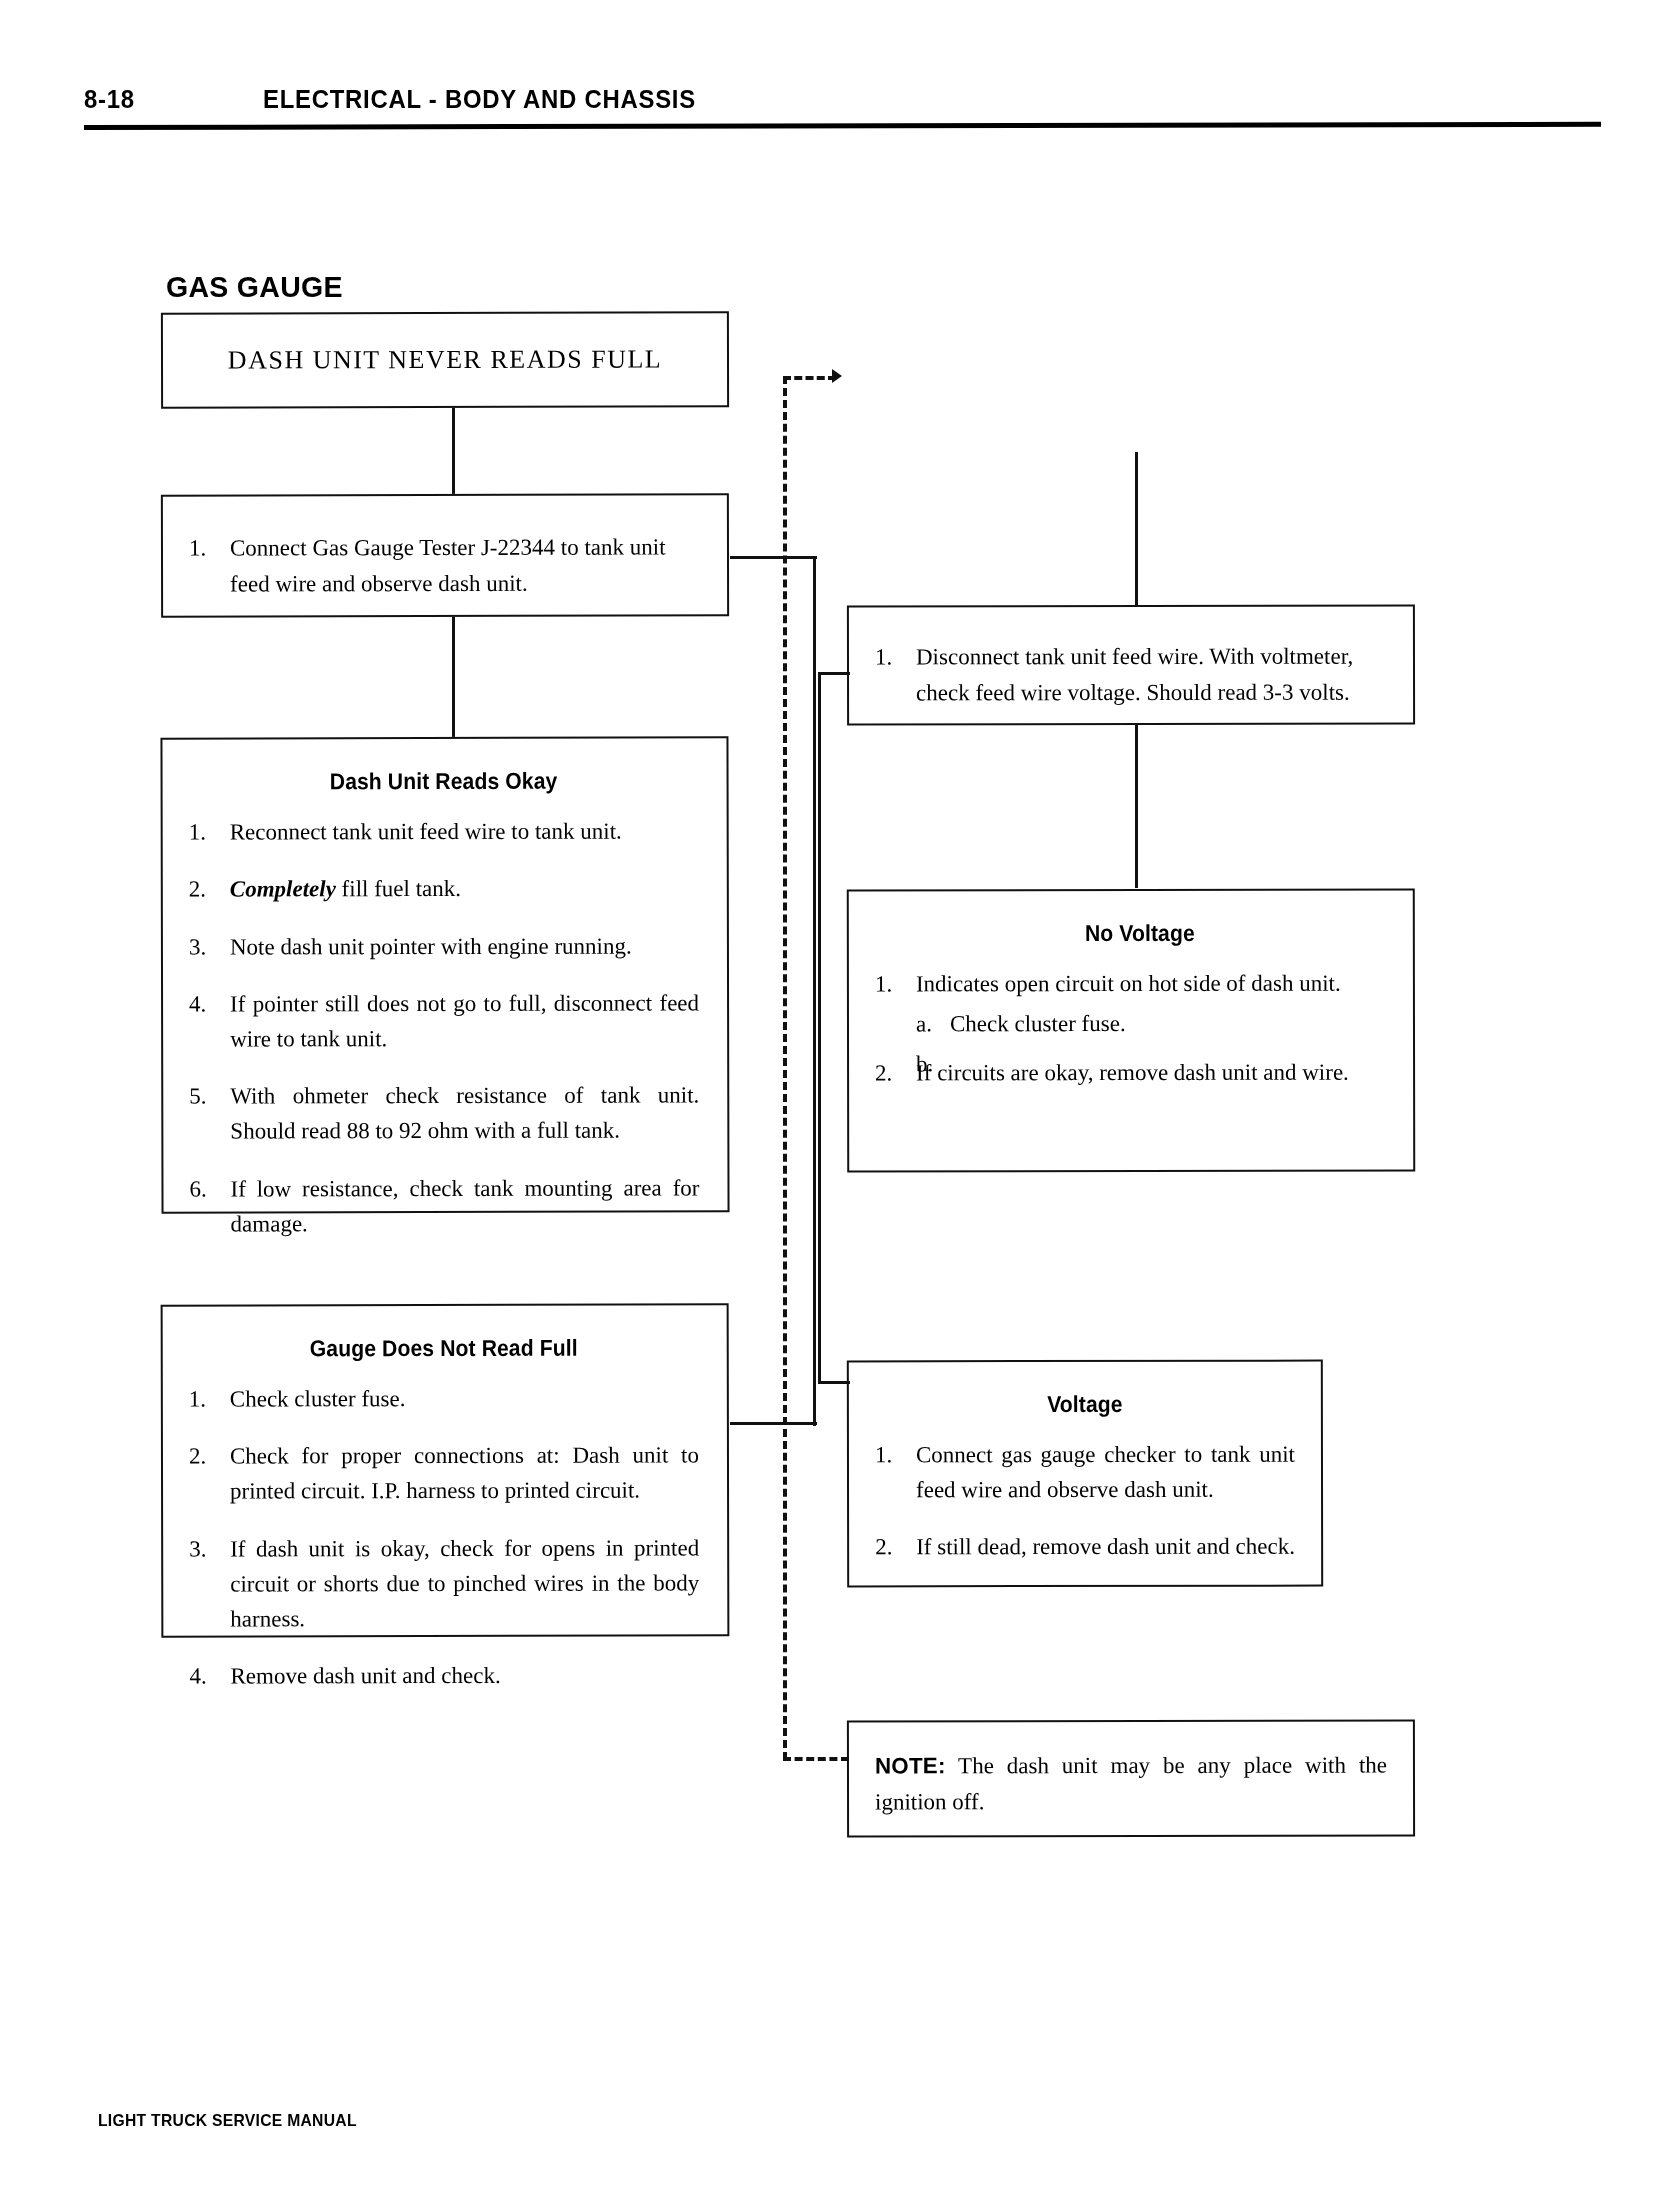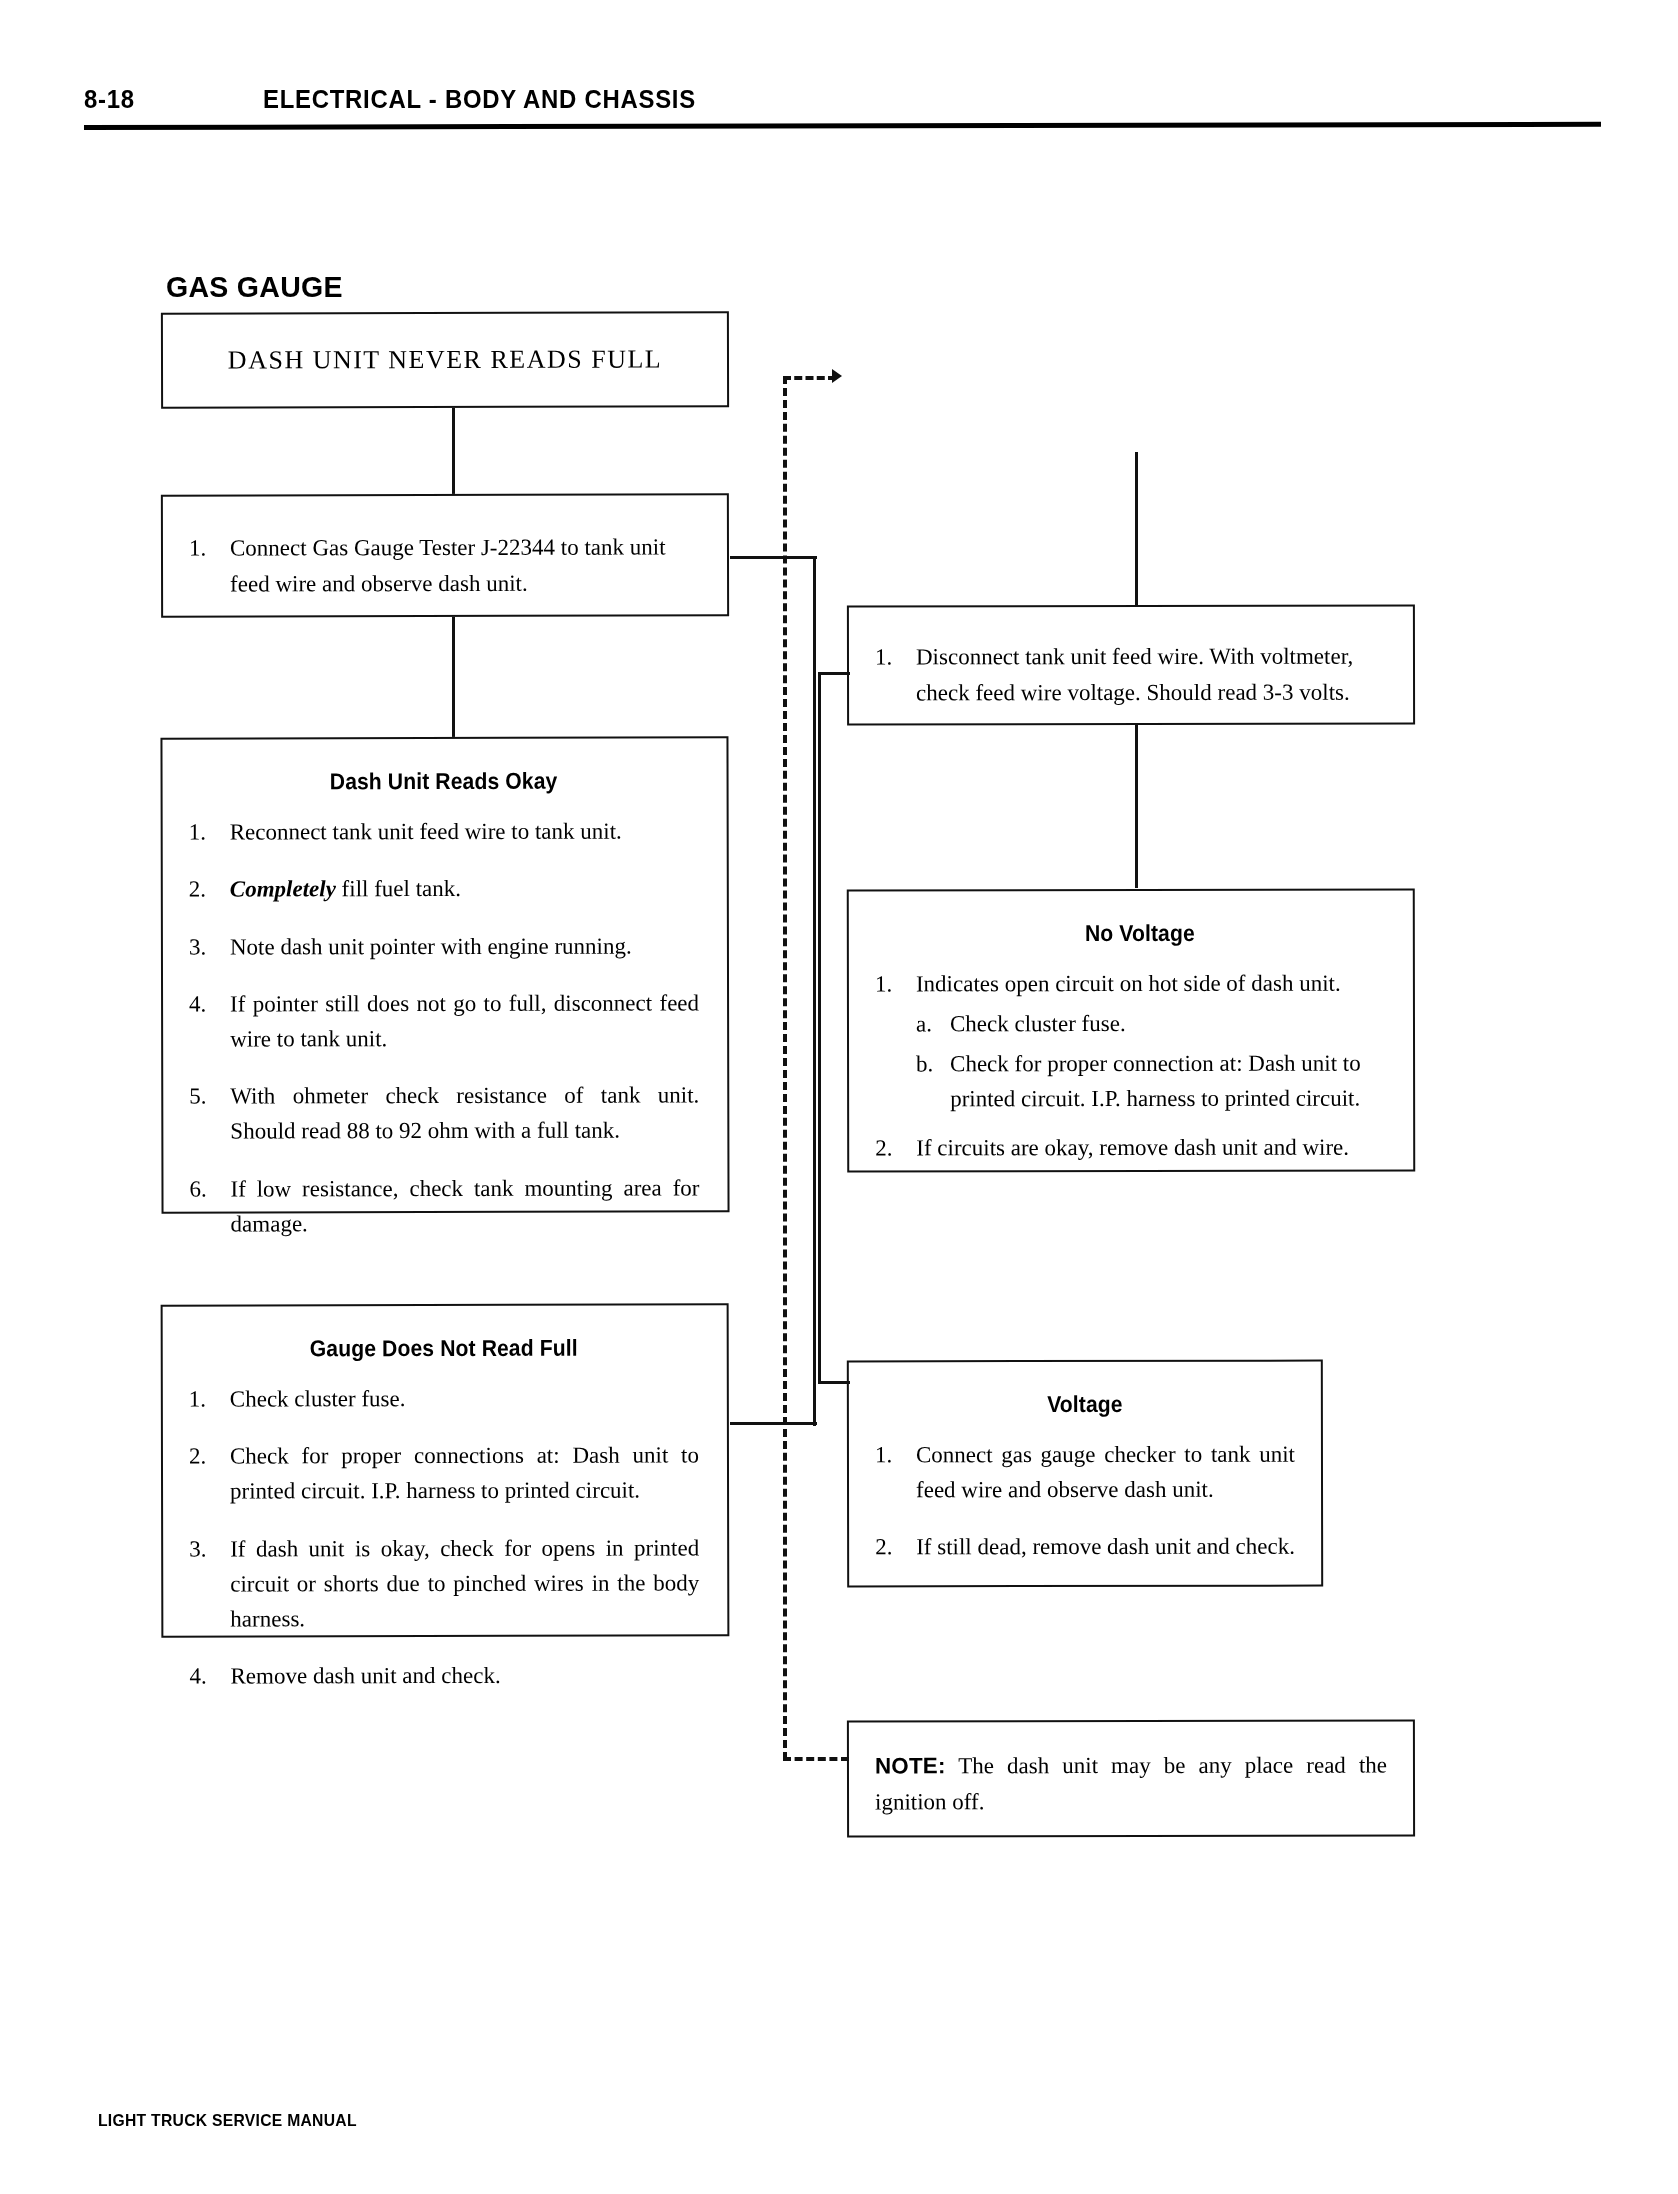--- a/index.html
+++ b/index.html
@@ -297,21 +297,20 @@
       <li class="step tight">
         <span class="num">1.</span>
         <span>Indicates open circuit on hot side of dash unit.</span>
         <ul class="substeps">
           <li class="substep">
             <span class="num">a.</span>
             <span>Check cluster fuse.</span>
           </li>
           <li class="substep">
             <span class="num">b.</span>
-            <span>Check for proper connection at: Dash unit to printed circuit. I.P. harness to printed circuit.</span>
           </li>
         </ul>
       </li>
       <li class="step" style="margin-top:14.5px;">
         <span class="num">2.</span>
         <span>If circuits are okay, remove dash unit and wire.</span>
       </li>
     </ol>
   </div>
 
@@ -327,21 +326,21 @@
         <span>If still dead, remove dash unit and check.</span>
       </li>
     </ol>
   </div>
 
   <div class="conn-h" style="left:818px; top:672px; width:32px;"></div>
   <div class="conn-v" style="left:818px; top:672px; height:712px;"></div>
   <div class="conn-h" style="left:818px; top:1381px; width:32px;"></div>
 
   <div class="fbox skew-b" style="left:847px; top:1720px; width:568px; height:117px; padding:26px 26px 0 26px;">
-    <div class="note-text"><span class="note-label">NOTE:</span><span> The dash unit may be any place read the ignition off.</span></div>
+    <div class="note-text"><span class="note-label">NOTE:</span><span> The dash unit may be any place with the ignition off.</span></div>
   </div>
 
   <div class="dash-h" style="left:783px; top:376px; width:53px;"></div>
   <div class="arrow-right" style="left:832px; top:369px;"></div>
   <div class="dash-v" style="left:783px; top:376px; height:1384px;"></div>
   <div class="dash-h" style="left:783px; top:1757px; width:66px;"></div>
 
   <div id="page-footer">LIGHT TRUCK SERVICE MANUAL</div>
 
 </div>

